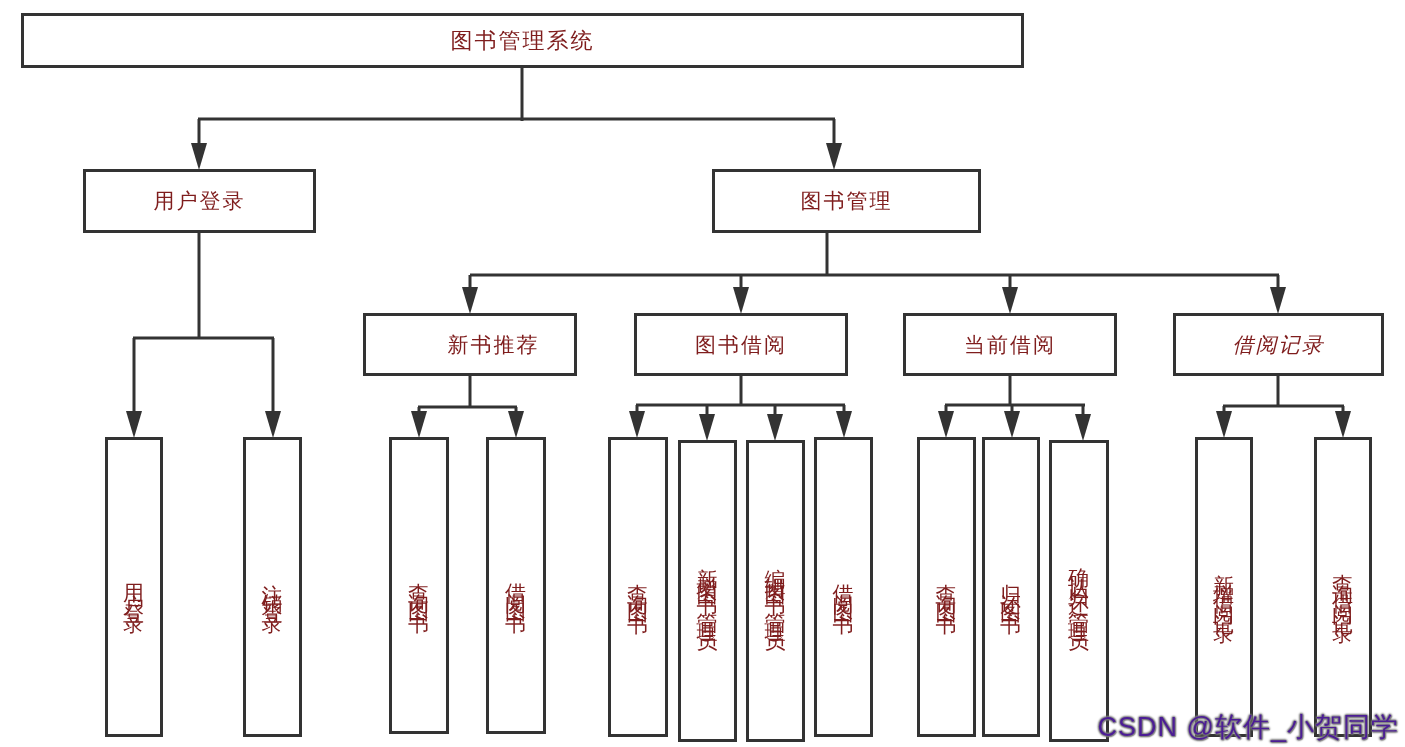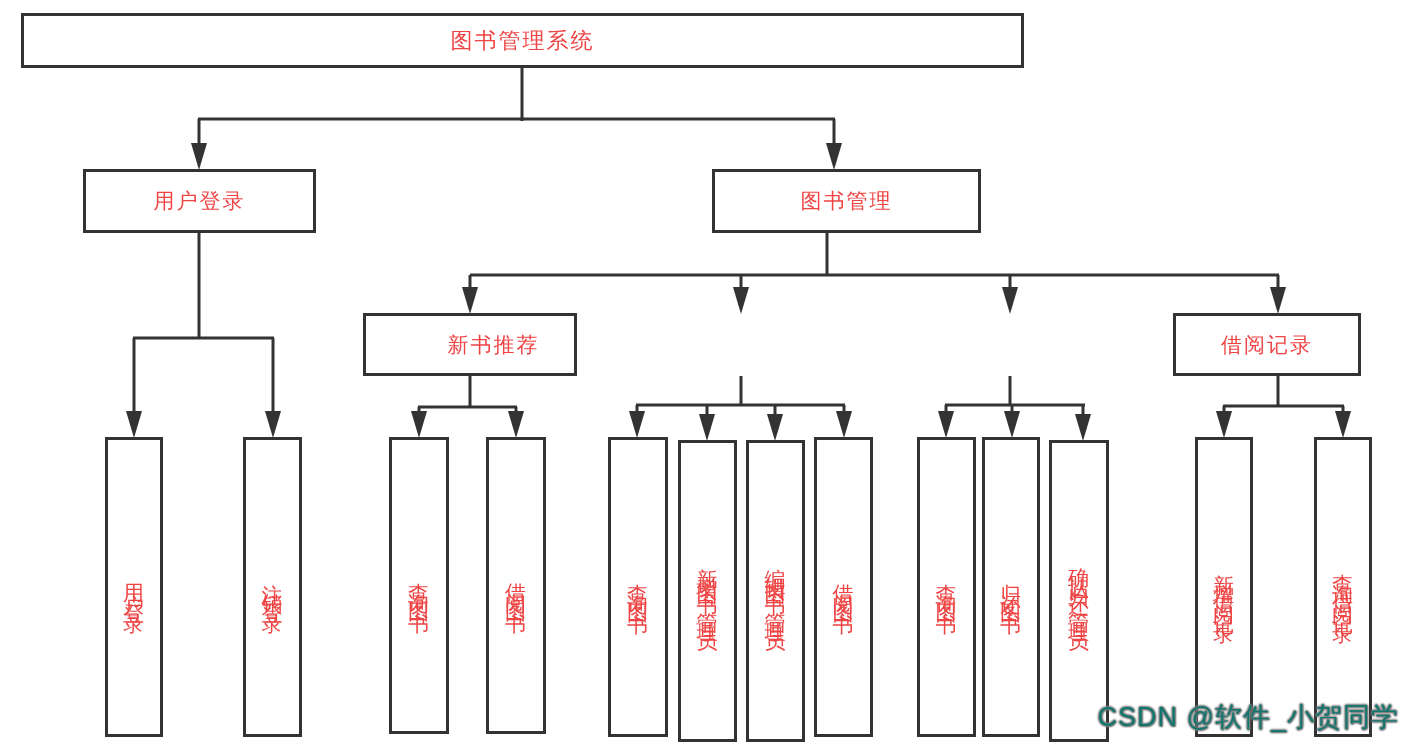--- a/index.html
+++ b/index.html
@@ -21,21 +21,21 @@
     top: 0;
     width: 1405px;
     height: 747px;
     pointer-events: none;
   }
   .node {
     position: absolute;
     box-sizing: border-box;
     border: 3px solid #333333;
     background: #ffffff;
-    color: #ef4444;
+    color: #7f1d1d;
     display: flex;
     align-items: center;
     justify-content: center;
     text-align: left;
   }
   .h-node {
     font-size: 21px;
     letter-spacing: 2px;
   }
   .root-node {
@@ -47,24 +47,24 @@
     font-size: 21px;
     letter-spacing: 10px;
     line-height: 1;
   }
   .v-node.tight {
     letter-spacing: 9px;
   }
   .watermark {
     position: absolute;
     right: 6px;
-    bottom: 12px;
+    bottom: 2px;
     font-size: 27px;
     letter-spacing: 1px;
-    color: #0f766e;
+    color: #4c1d95;
     text-shadow:
       0 1px 2px rgba(125,125,125,0.95),
       0 -1px 2px rgba(125,125,125,0.95),
       1px 0 2px rgba(125,125,125,0.95),
       -1px 0 2px rgba(125,125,125,0.95),
       1px 1px 1px rgba(90,90,90,0.6);
     white-space: nowrap;
   }
 </style>
 </head>
@@ -136,21 +136,27 @@
   <div class="node h-node" style="left:83px; top:169px; width:233px; height:64px;">
     <span>用户登录</span>
   </div>
   <div class="node h-node" style="left:712px; top:169px; width:269px; height:64px;">
     <span>图书管理</span>
   </div>
 
   <div class="node h-node" style="left:363px; top:313px; width:214px; height:63px;padding-left:47px;">
     <span>新书推荐</span>
   </div>
-  <div class="node h-node" style="left:1173px; top:313px; width:188px; height:63px;">
+  <div class="node h-node" style="left:634px; top:313px; width:214px; height:63px;">
+    <span>图书借阅</span>
+  </div>
+  <div class="node h-node" style="left:903px; top:313px; width:214px; height:63px;">
+    <span>当前借阅</span>
+  </div>
+  <div class="node h-node" style="left:1173px; top:313px; width:211px; height:63px;font-style:italic;">
     <span>借阅记录</span>
   </div>
 
   <div class="node v-node" style="left:105px; top:437px; width:58px; height:300px;">
     <span>用户登录</span>
   </div>
   <div class="node v-node" style="left:243px; top:437px; width:59px; height:300px;">
     <span>注销登录</span>
   </div>
 

